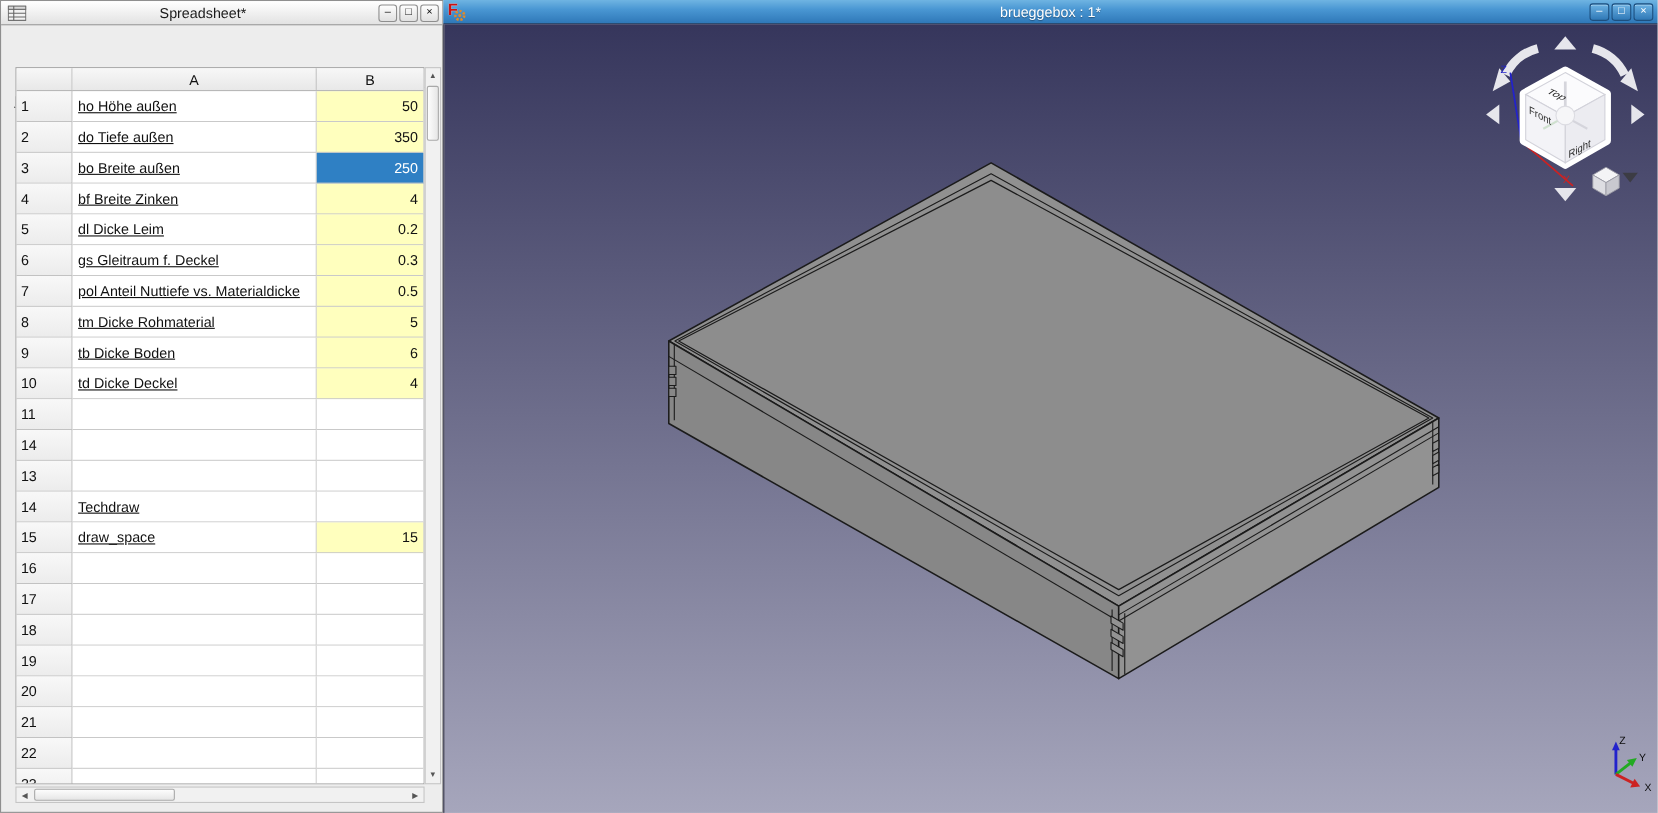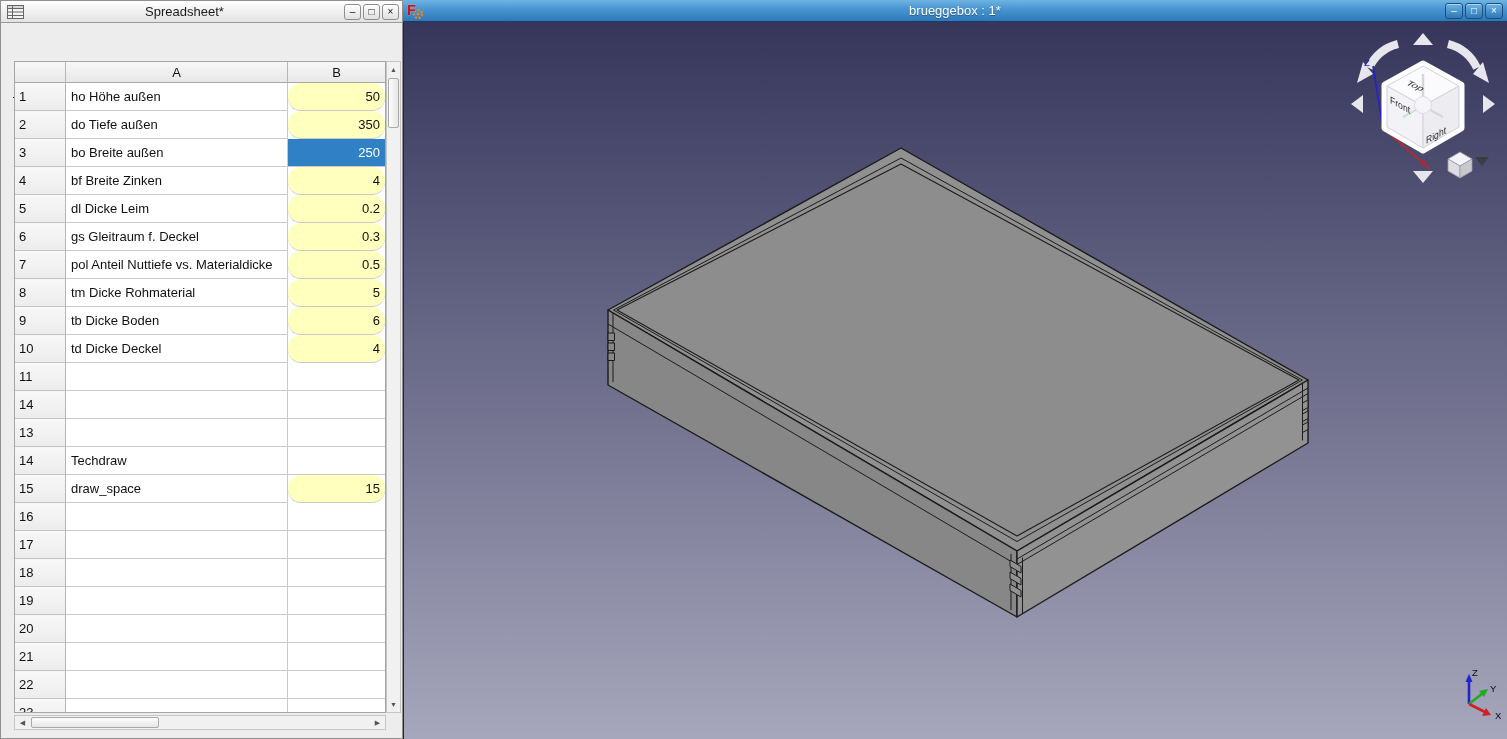--- a/index.html
+++ b/index.html
@@ -36,23 +36,23 @@
   .table-wrap{position:absolute;left:13px;top:60px;width:372px;height:652px;overflow:hidden;border:1px solid #a5a5a5;background:#fff;}
   .ss-header{display:flex;height:21px;}
   .hcell{background:linear-gradient(#f7f7f7,#e8e8e8);border-right:1px solid #b6b6b6;border-bottom:1px solid #a8a8a8;
     font-size:13px;color:#111;display:flex;align-items:center;justify-content:center;}
   .hcell.corner{width:51px;}
   .hcell.cola{width:222px;}
   .hcell.colb{width:97px;border-right:none;}
   .ss-row{display:flex;height:28px;}
   .ss-cell{display:flex;align-items:center;font-size:13px;color:#111;overflow:hidden;white-space:nowrap;}
   .rownum{width:51px;background:linear-gradient(#f8f8f8,#ececec);border-right:1px solid #b6b6b6;border-bottom:1px solid #c2c2c2;padding-left:4px;}
-  .col-a{width:222px;background:#fff;border-right:1px solid #c9c9c9;border-bottom:1px solid #c9c9c9;padding-left:5px;}
+  .col-a{width:222px;background:#fff;border-right:1px solid #c9c9c9;border-bottom:1px solid #c9c9c9;padding-left:5px;text-decoration:underline;}
   .col-b{width:97px;background:#fff;border-bottom:1px solid #c9c9c9;justify-content:flex-end;padding-right:5px;}
-  .col-b.value{background:var(--cell-yellow);border-radius:13px;}
+  .col-b.value{background:var(--cell-yellow);}
   .col-b.selected{background:var(--cell-selected);color:#fff;}
 
   .vscroll{position:absolute;left:385px;top:60px;width:15px;height:652px;background:#f1f1f1;border:1px solid #c5c5c5;}
   .vscroll .arrow{position:absolute;left:0;width:13px;height:15px;font-size:7px;color:#555;display:flex;align-items:center;justify-content:center;}
   .vscroll .up{top:0;}
   .vscroll .down{bottom:0;}
   .vthumb{position:absolute;left:1px;top:16px;width:11px;height:50px;background:linear-gradient(90deg,#fdfdfd,#e6e6e6);border:1px solid #a9a9a9;border-radius:2px;}
   .hscroll{position:absolute;left:13px;top:714px;width:372px;height:15px;background:#f1f1f1;border:1px solid #c5c5c5;}
   .hscroll .arrow{position:absolute;top:0;height:13px;width:15px;font-size:7px;color:#555;display:flex;align-items:center;justify-content:center;}
   .hscroll .left{left:0;}

